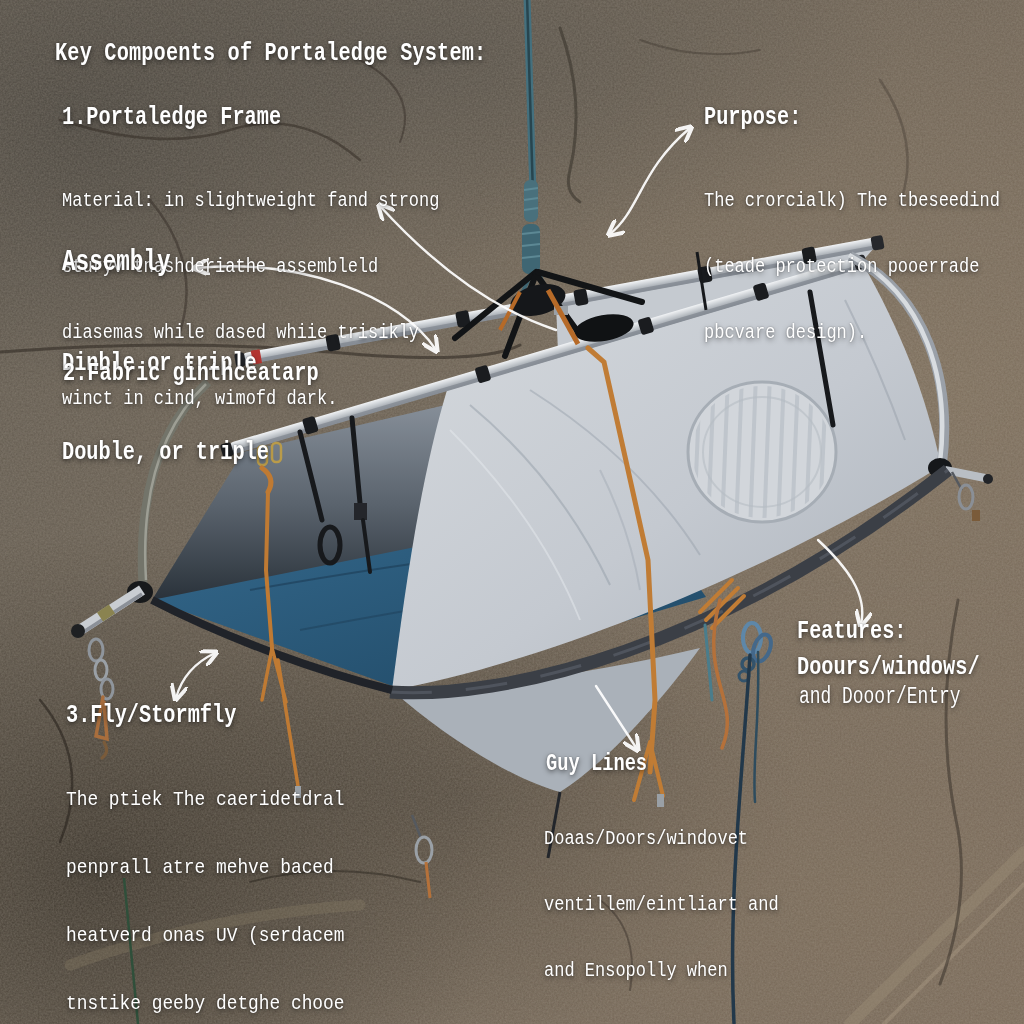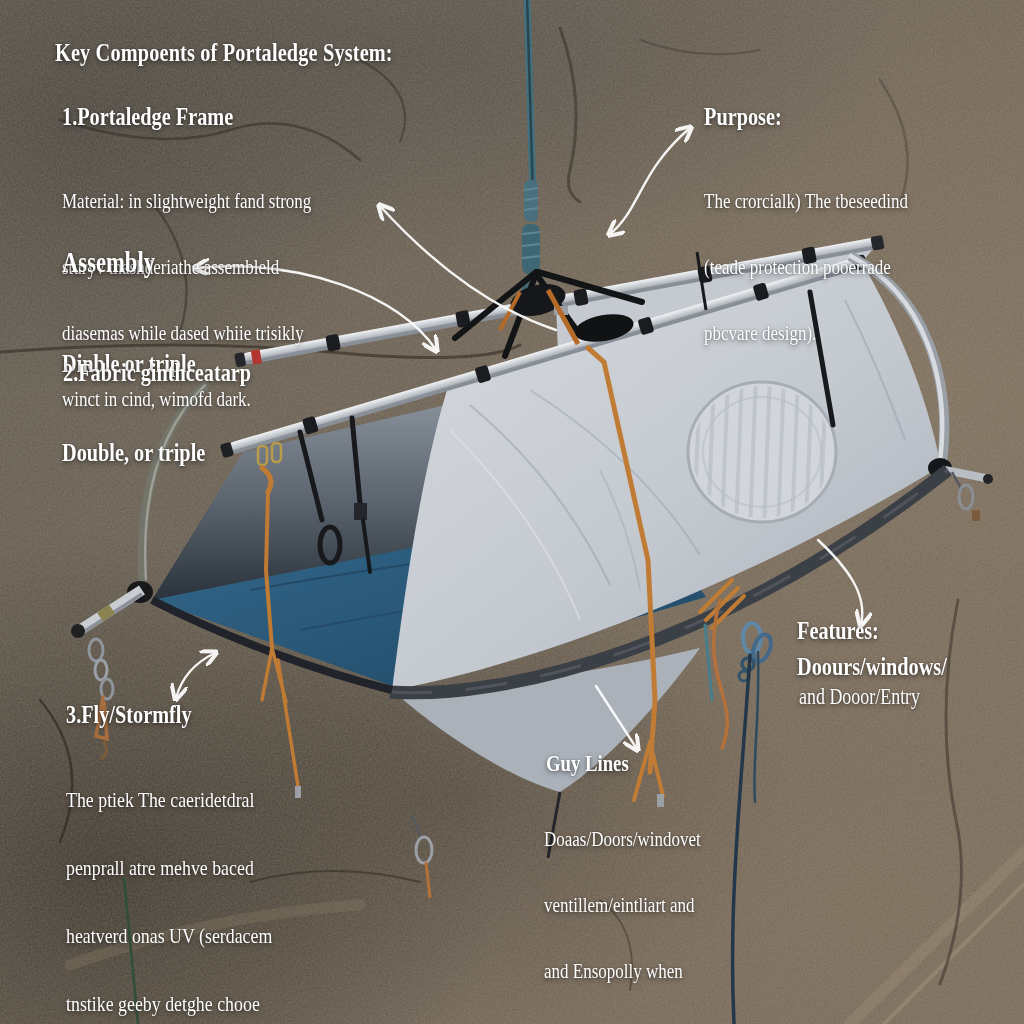--- a/index.html
+++ b/index.html
@@ -1,18 +1,18 @@
 <!DOCTYPE html>
 <html><head>
 <meta charset="utf-8">
 <style>
   html,body{margin:0;padding:0;background:#111;}
   #stage{
     position:relative;width:1024px;height:1024px;overflow:hidden;
-    font-family:Liberation Serif, serif;
+    font-family:Liberation Mono, monospace;
     background:
       radial-gradient(520px 420px at 8% 12%, rgba(66,62,56,.85), transparent 65%),
       radial-gradient(700px 300px at 40% 5%, rgba(74,70,64,.7), transparent 70%),
       radial-gradient(820px 620px at 92% 38%, rgba(138,121,99,.55), transparent 65%),
       radial-gradient(900px 520px at 85% 88%, rgba(128,110,89,.5), transparent 65%),
       radial-gradient(620px 520px at 10% 85%, rgba(48,42,34,.85), transparent 65%),
       radial-gradient(520px 360px at 45% 78%, rgba(56,50,42,.6), transparent 65%),
       linear-gradient(120deg,#5e574d 0%, #6b6052 45%, #786858 100%);
   }
   #scene{position:absolute;left:0;top:0;}

